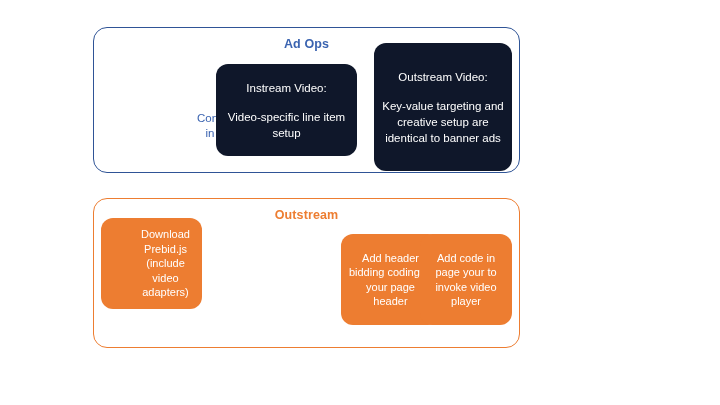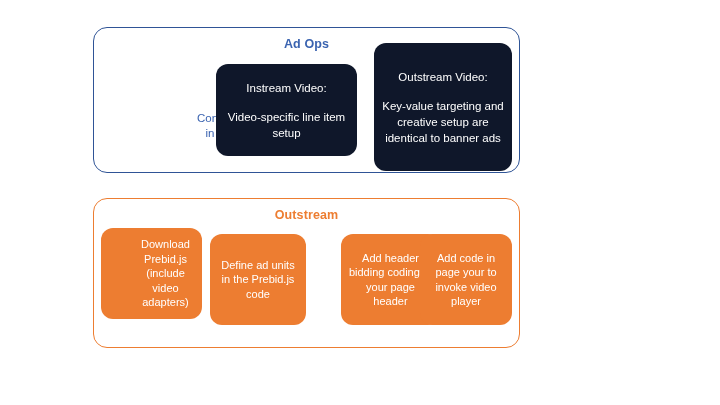--- a/index.html
+++ b/index.html
@@ -111,21 +111,21 @@
     height: 92px;
     align-items: center;
   }
   .card-outstream {
     left: 374px;
     top: 43px;
     width: 138px;
     height: 128px;
   }
 
-  .card-dev-1 { left: 101px; top: 228px; width: 101px; height: 91px; padding-left: 35px; }
+  .card-dev-1 { left: 101px; top: 218px; width: 101px; height: 91px; padding-left: 35px; }
   .card-dev-2 { left: 210px; top: 234px; width: 96px;  height: 91px; }
   .card-dev-3 { left: 313px; top: 234px; width: 99px;  height: 91px; margin-left: 28px; }
   .card-dev-4 { left: 420px; top: 234px; width: 92px;  height: 91px; }
 
   .card-lines {
     display: block;
   }
   .line-gap {
     height: 13px;
   }
@@ -156,19 +156,18 @@
       <span>Key-value targeting and creative setup are identical to banner ads</span>
     </span>
   </div>
 
   <div class="group group-developers">
     <div class="group-title">Outstream</div>
   </div>
 
   <div class="card card-orange card-dev-1">Download Prebid.js (include video adapters)</div>
 
-  <div class="card card-orange card-dev-2">Define ad units in the Prebid.js code</div>
 
   <div class="card card-orange card-dev-3">Add header bidding coding to your page header</div>
 
   <div class="card card-orange card-dev-4">Add code in page your to invoke video player</div>
 
 </div>
 
 </body></html>

